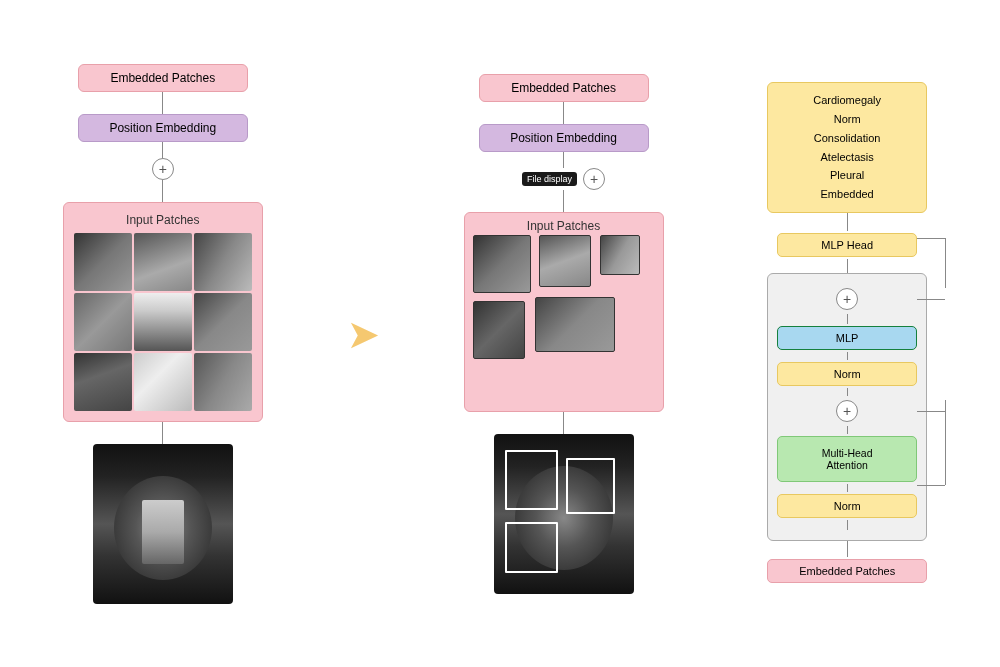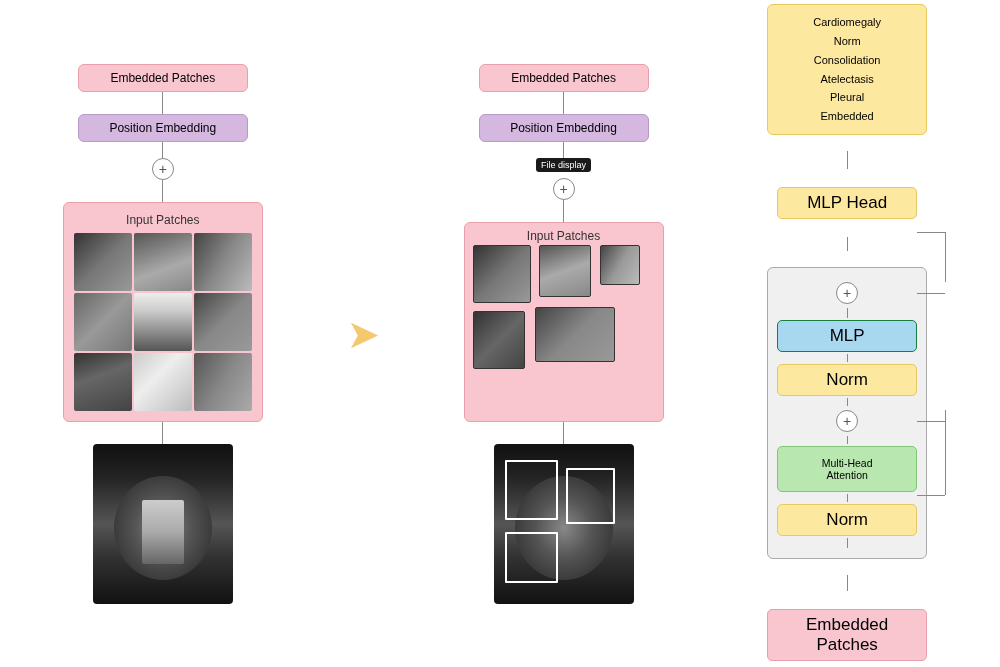--- a/index.html
+++ b/index.html
@@ -195,21 +195,21 @@
       align-items: center;
       gap: 0;
       width: 160px;
     }
 
     .small-box {
       width: 140px;
       border-radius: 5px;
       padding: 5px 8px;
       text-align: center;
-      font-size: 17px;
+      font-size: 11px;
       margin: 2px 0;
     }
 
     .vertical-line {
       width: 1px;
       background: #888;
       margin: 0 auto;
     }
 
     
@@ -243,21 +243,21 @@
     .box-overlay {
       position: absolute;
       border: 2px solid white;
       border-radius: 1px;
     }
 
     .col3-wrapper {
       display: flex;
       flex-direction: column;
       align-items: center;
-      gap: 16px;
+      gap: 0;
     }
   </style>
 </head>
 <body>
 
 <div class="diagram-container">
 
   <div class="column col1">
 
     <div class="box box-pink" style="width:170px;">
@@ -326,21 +326,21 @@
     </div>
 
     <div class="vertical-line" style="height:22px;"></div>
 
     <div class="box box-purple" style="width:170px;">
       <span>Position Embedding</span>
     </div>
 
     <div class="vertical-line" style="height:16px;"></div>
 
-    <div style="display:flex; align-items:center; gap:6px; position:relative;flex-direction:column;">
+    <div style="display:flex; align-items:center; gap:6px; position:relative;">
       <div style="background:#1a1a1a; color:white; font-size:9px; padding:2px 5px; border-radius:3px;">
         <span>File display</span>
       </div>
       <div class="plus-circle">+</div>
     </div>
 
     <div class="vertical-line" style="height:22px;"></div>
 
     <div class="patch-container2">
       <div class="patch-container-label" style="position:absolute; top:6px; left:0; right:0;">Input Patches</div>

